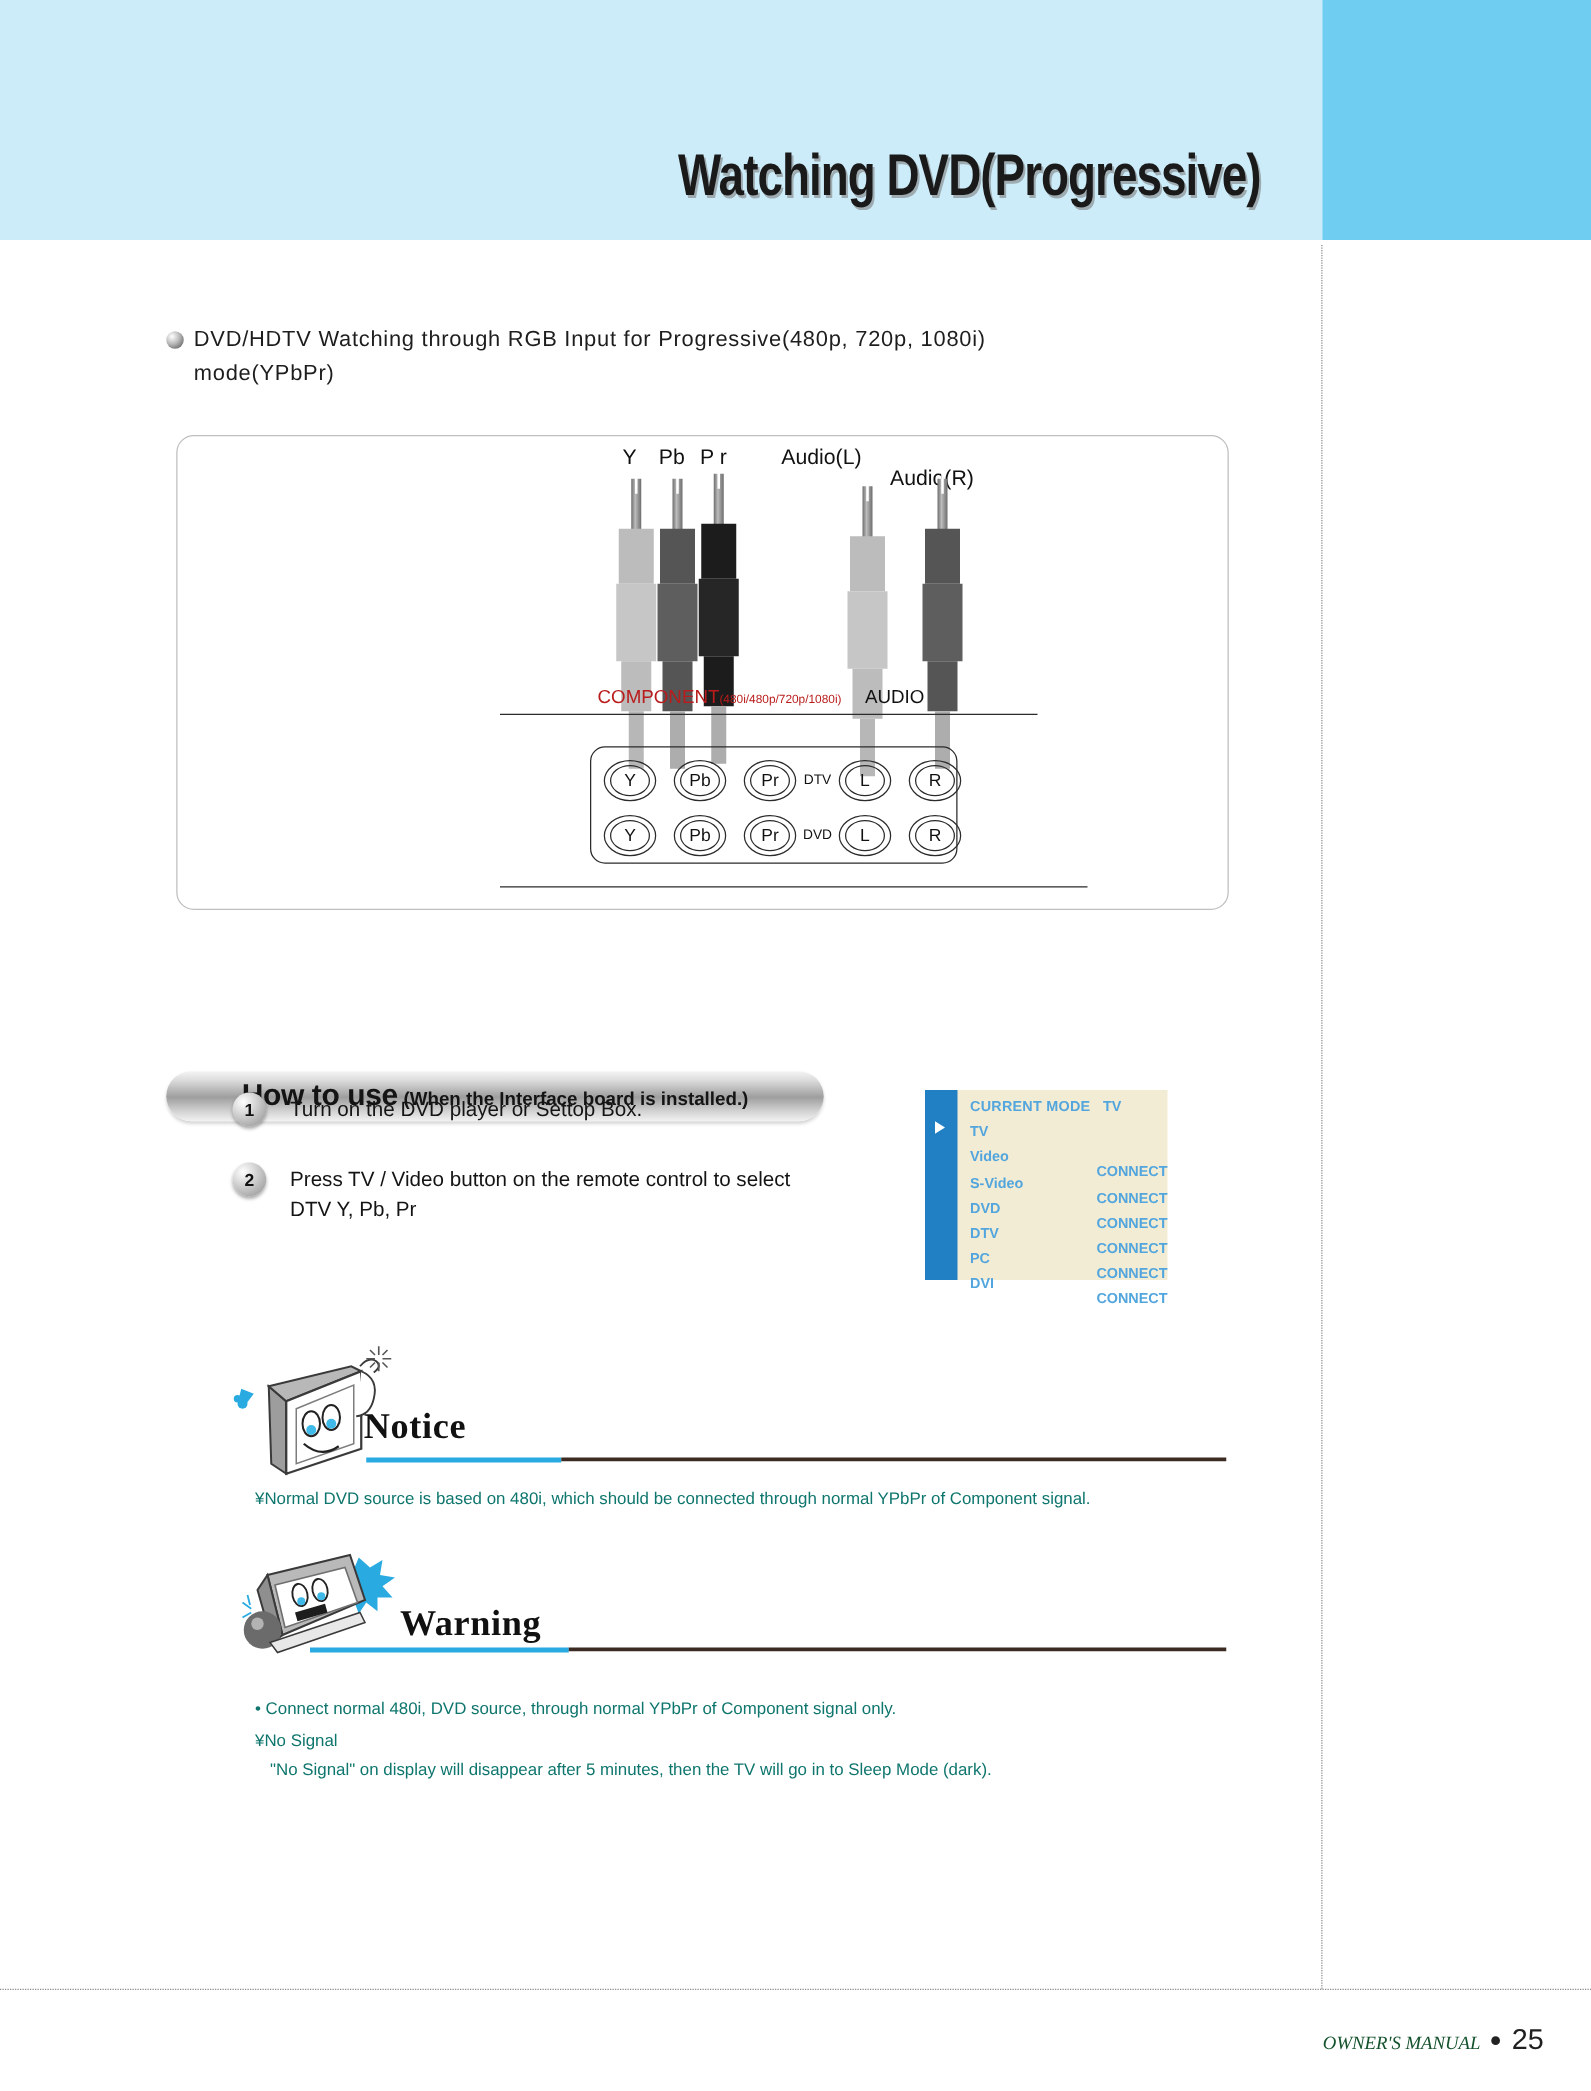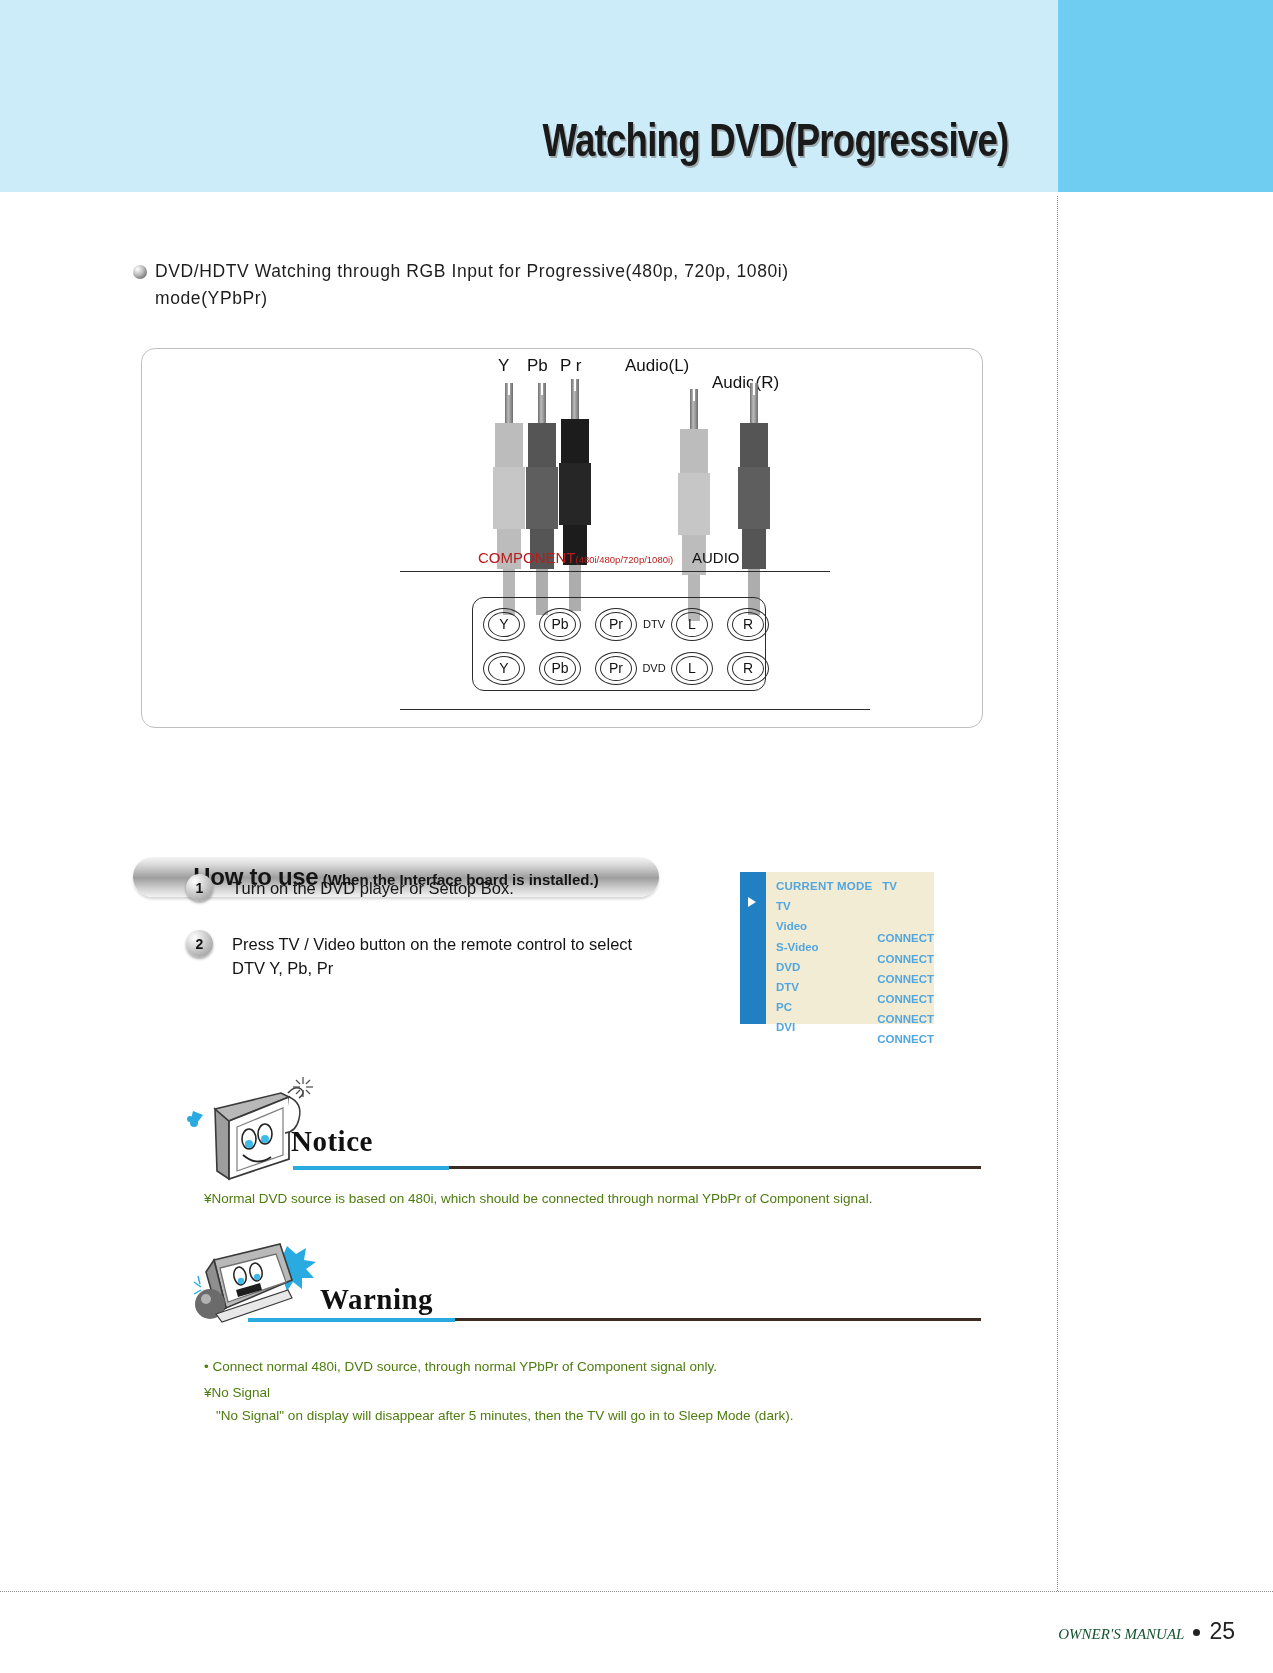--- a/index.html
+++ b/index.html
@@ -142,21 +142,21 @@
   .osd-row.head .k{width:auto;letter-spacing:.2px;}
   .osd-row.head .hv{margin-left:10px;}
   
   .nw-rule{position:absolute;height:4px;}
   .nw-rule .cyan{position:absolute;left:0;top:0;height:4px;background:#29abe2;}
   .nw-rule .dark{position:absolute;top:0;height:2.5px;background:#3b2b22;}
   .nw-title{
     position:absolute;font-family:"Liberation Serif",serif;
     font-size:29px;font-weight:bold;color:#111;letter-spacing:.5px;
   }
-  .body-txt{position:absolute;font-size:13.5px;color:#4d7c0f;line-height:21px;white-space:nowrap;}
+  .body-txt{position:absolute;font-size:13.5px;color:#0f766e;line-height:21px;white-space:nowrap;}
   
   .mascot{position:absolute;}
   
   .footer{
     position:absolute;right:38px;bottom:28px;display:flex;align-items:baseline;
   }
   .foot-txt{font-size:15px;color:#14532d;font-style:italic;font-family:"Liberation Serif",serif;}
   .foot-dot{width:7px;height:7px;border-radius:50%;background:#222;margin:0 9px;position:relative;top:-3px;}
   .foot-num{font-size:23px;color:#202020;}
 </style>

